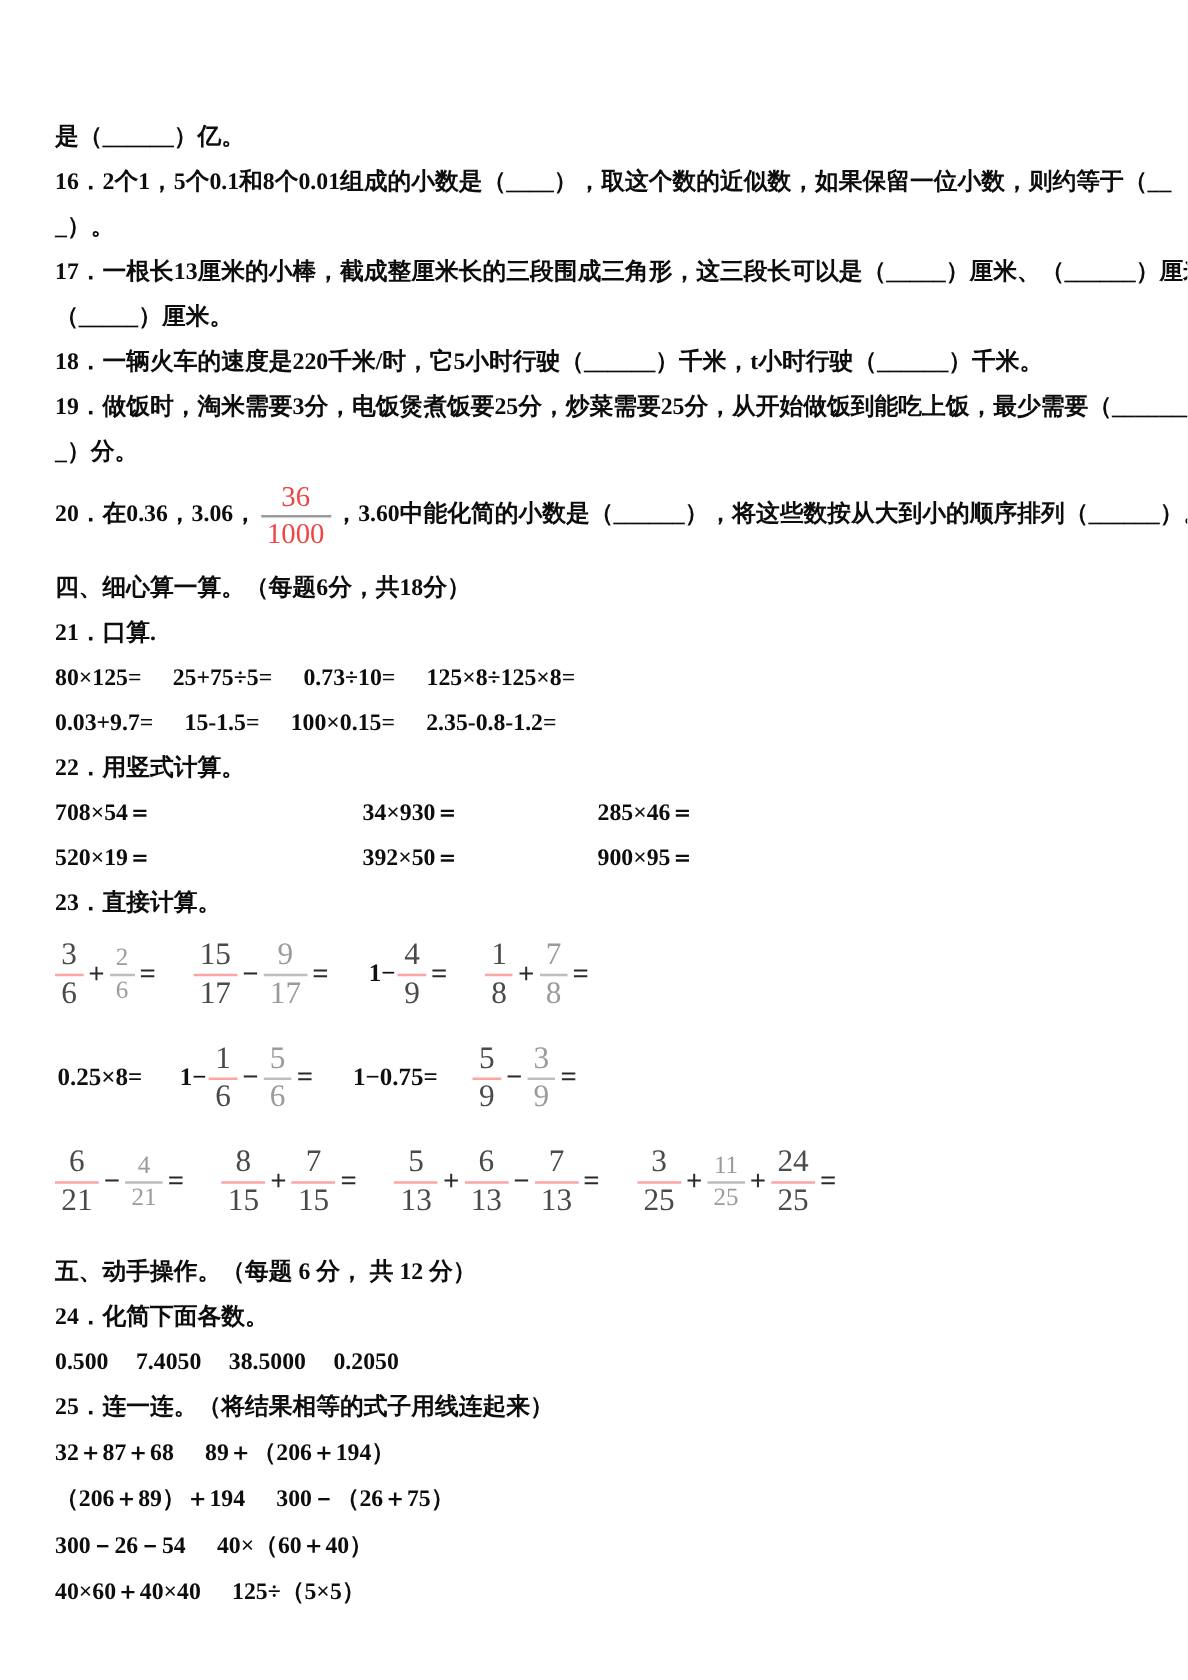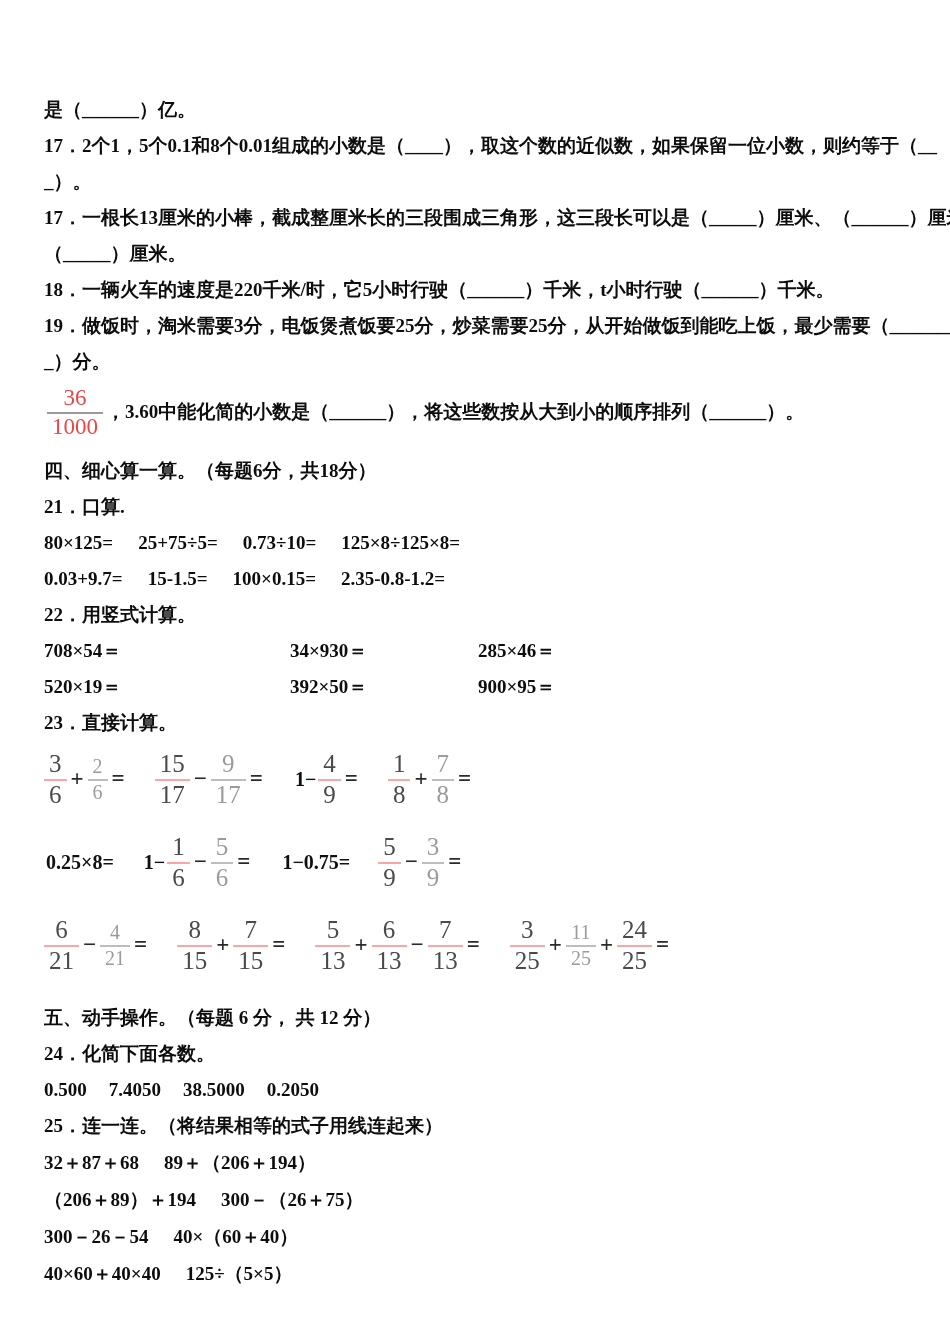--- a/index.html
+++ b/index.html
@@ -54,29 +54,30 @@
   .frac-group { display:inline-flex; align-items:center; }
   .frac-group .op { font-weight:700; color:#2a2a2a; font-size:23px; margin:0 4px; font-family:"Liberation Serif","DejaVu Serif",serif; }
   .frac-group .btext { font-weight:700; color:#101010; font-size:20px; margin:0 2px; }
 </style>
 </head>
 <body>
 
 <div class="page">
 
   <p class="line">是（______）亿。</p>
-  <p class="line">17．2个1，5个0.1和8个0.01组成的小数是（____），取这个数的近似数，如果保留一位小数，则约等于（__</p>
+  <p class="line">16．2个1，5个0.1和8个0.01组成的小数是（____），取这个数的近似数，如果保留一位小数，则约等于（__</p>
   <p class="line">_）。</p>
   <p class="line">17．一根长13厘米的小棒，截成整厘米长的三段围成三角形，这三段长可以是（_____）厘米、（______）厘米、</p>
   <p class="line">（_____）厘米。</p>
   <p class="line">18．一辆火车的速度是220千米/时，它5小时行驶（______）千米，t小时行驶（______）千米。</p>
   <p class="line">19．做饭时，淘米需要3分，电饭煲煮饭要25分，炒菜需要25分，从开始做饭到能吃上饭，最少需要（_______</p>
   <p class="line">_）分。</p>
 
   <p class="line q20-line">
+    <span>20．在0.36，3.06，</span>
     <span class="frac inline20">
       <span class="num">36</span>
       <span class="den">1000</span>
     </span>
     <span>，3.60中能化简的小数是（______），将这些数按从大到小的顺序排列（______）。</span>
   </p>
 
   <p class="line sec-title">四、细心算一算。（每题6分，共18分）</p>
 
   <p class="line">21．口算.</p>

